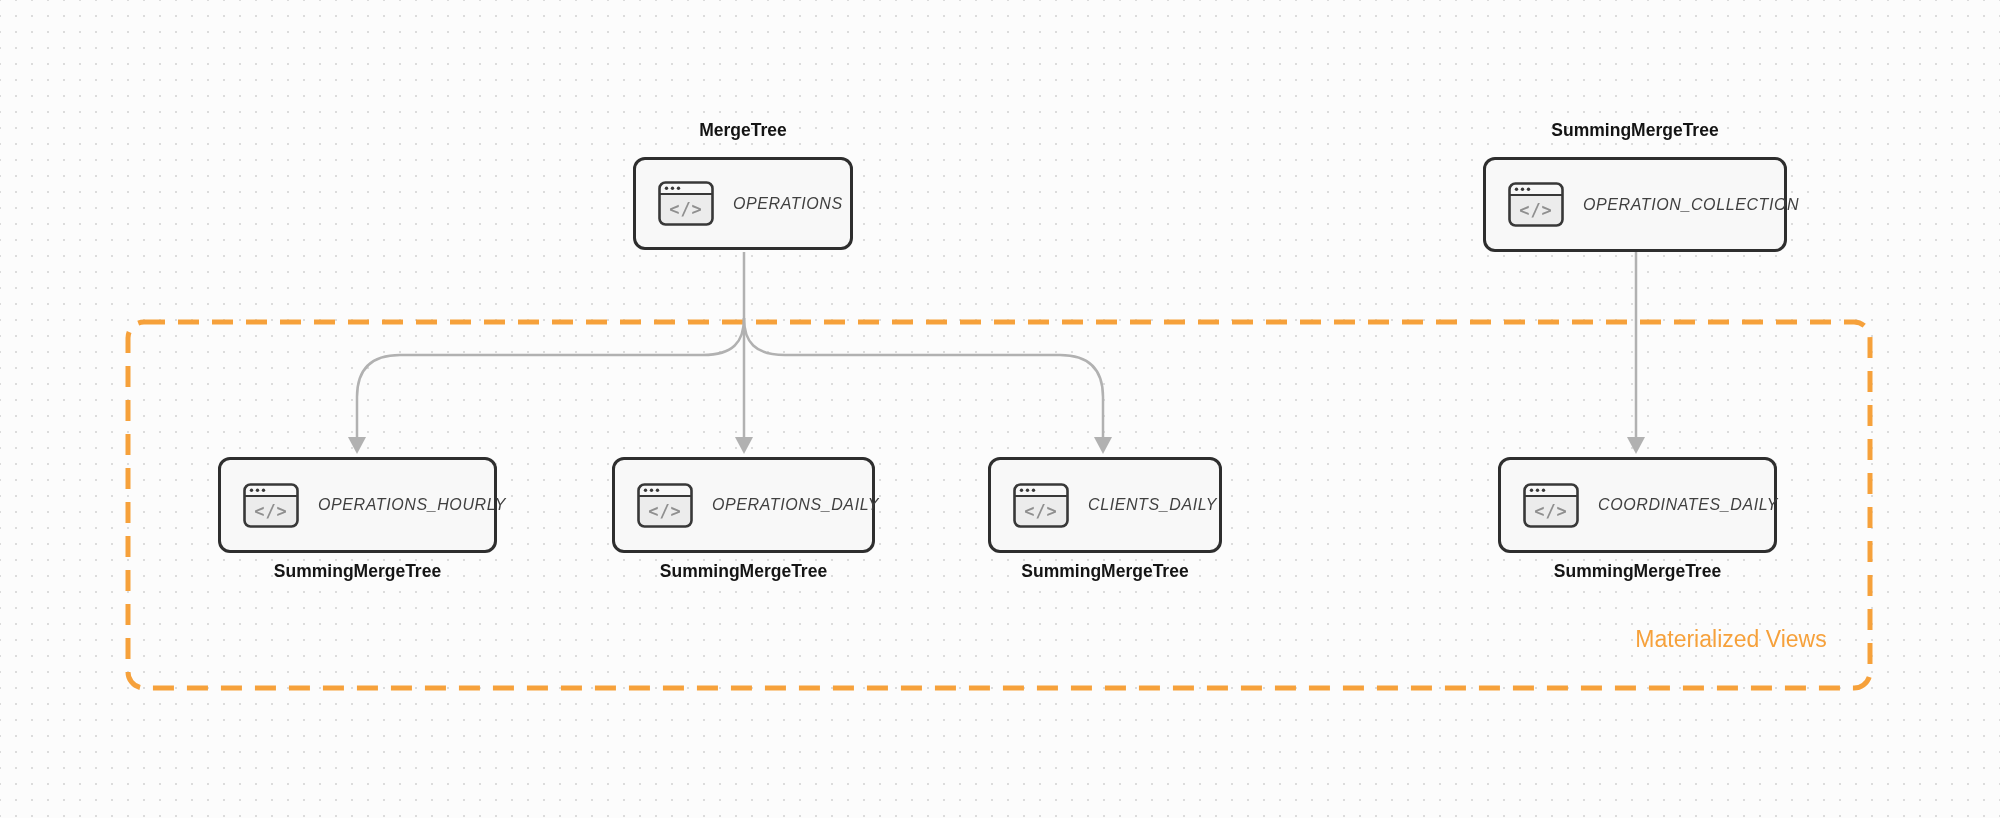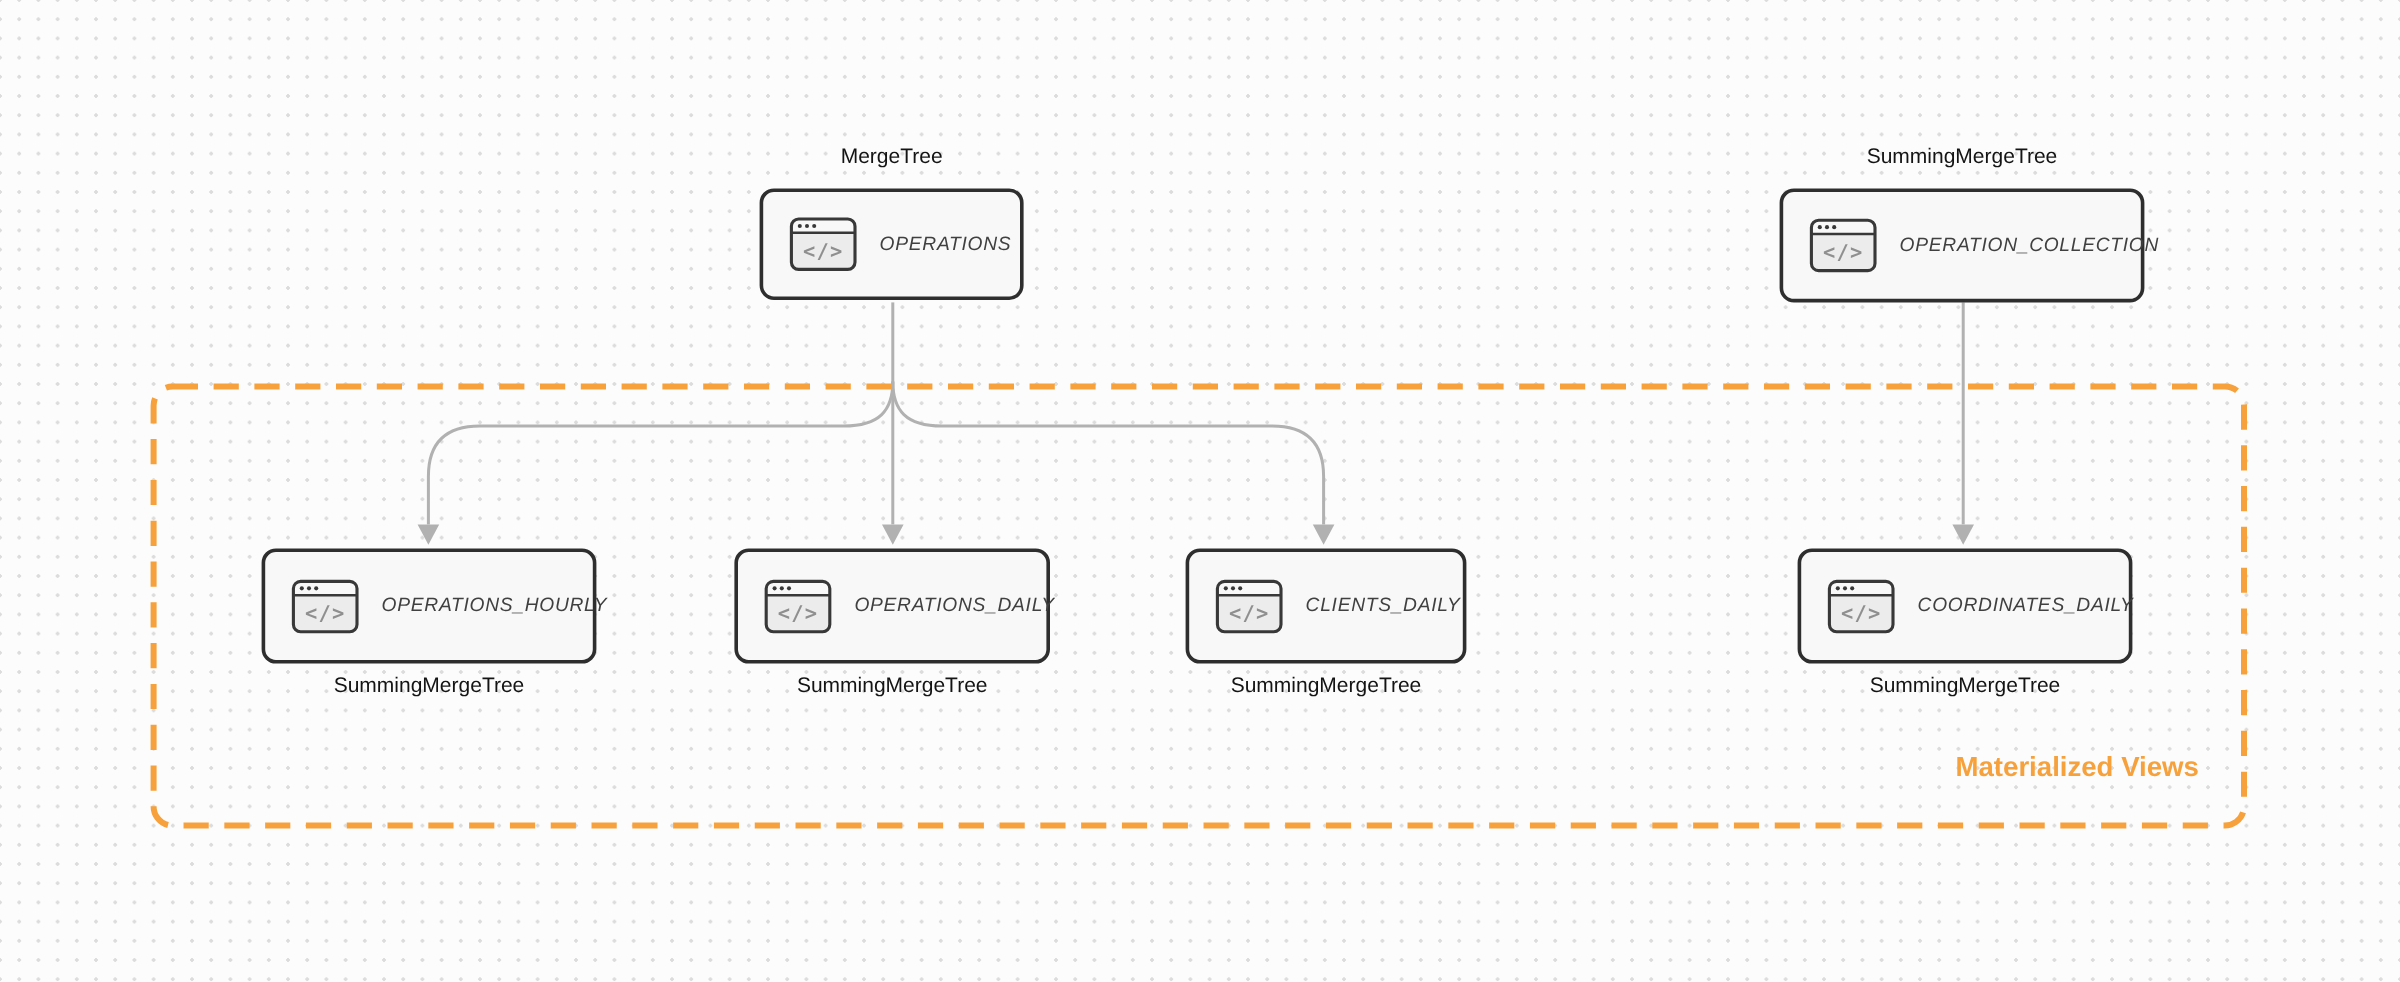--- a/index.html
+++ b/index.html
@@ -41,33 +41,33 @@
     font-weight: 500;
     white-space: nowrap;
   }
 
   .win-icon { flex: 0 0 auto; display: block; }
 
   .engine-caption {
     position: absolute;
     text-align: center;
     font-size: 17.5px;
-    font-weight: 400;
+    font-weight: 700;
     color: #141414;
     white-space: nowrap;
   }
 
   .mv-label {
     position: absolute;
     left: 1601px;
     top: 626px;
     width: 260px;
     text-align: center;
     font-size: 23px;
-    font-weight: 700;
+    font-weight: 400;
     color: #f6a13b;
     white-space: nowrap;
   }
 </style>
 </head>
 <body>
 
 <div class="canvas">
 
   <svg class="edges-layer" viewBox="0 0 2000 818" width="2000" height="818">

